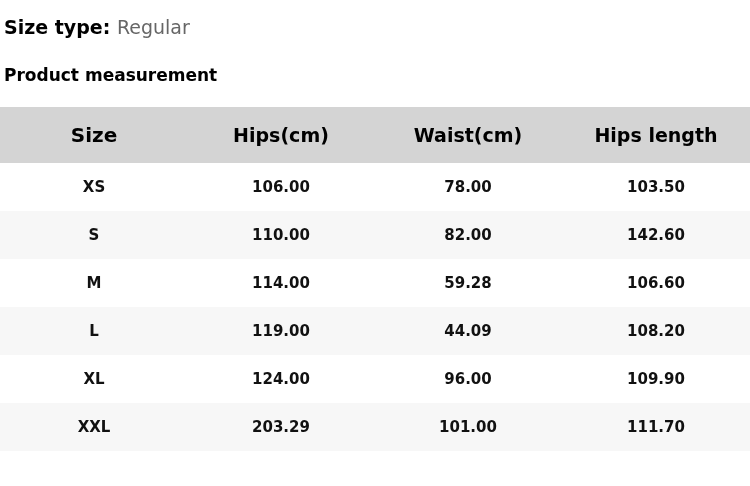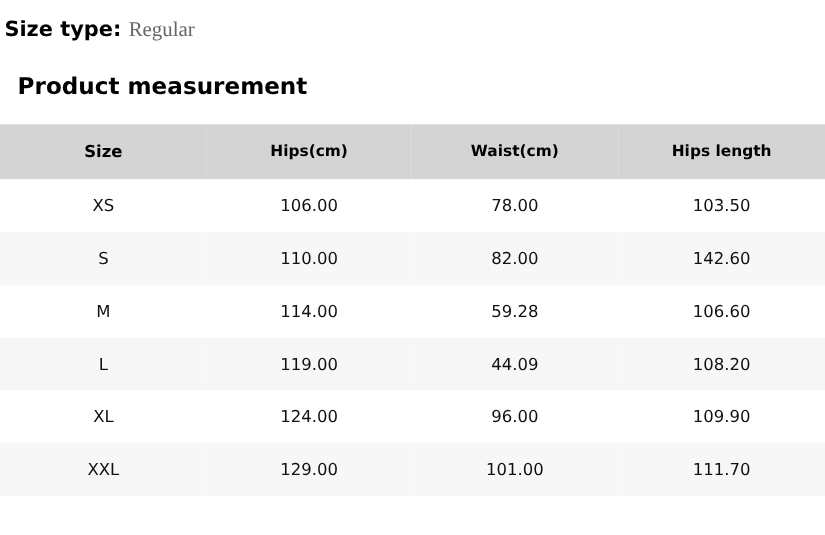--- a/index.html
+++ b/index.html
@@ -22,52 +22,50 @@
   }
   .size-type-line {
     font-size: 19px;
     font-weight: bold;
     padding: 16px 0 0 4px;
     line-height: 1.2;
   }
   .size-type-value {
     font-weight: normal;
     color: #666666;
-    font-family: Liberation Serif, serif;
   }
   .section-title {
-    font-size: 21px;
+    font-size: 17px;
     font-weight: bold;
     padding: 26px 0 0 4px;
     line-height: 1.2;
-    margin-left: 12px;
   }
   table.measure {
     width: 750px;
     border-collapse: collapse;
     margin-top: 22px;
     table-layout: fixed;
   }
   table.measure thead th {
     background: #d4d4d4;
-    font-size: 14px;
+    font-size: 19px;
     font-weight: bold;
     color: #000000;
     padding: 16px 0;
     text-align: center;
   }
   table.measure thead th.size-col {
-    font-size: 15px;
+    font-size: 20px;
   }
   table.measure tbody td {
     font-size: 15px;
     text-align: center;
     padding: 15px 0;
     color: #111111;
-    font-weight: normal;
+    font-weight: bold;
   }
   table.measure tbody tr.odd td {
     background: #ffffff;
   }
   table.measure tbody tr.even td {
     background: #f7f7f7;
   }
   col.c0 { width: 188px; }
   col.c1 { width: 186px; }
   col.c2 { width: 188px; }
@@ -126,20 +124,20 @@
         <td>108.20</td>
       </tr>
       <tr class="odd">
         <td>XL</td>
         <td>124.00</td>
         <td>96.00</td>
         <td>109.90</td>
       </tr>
       <tr class="even">
         <td>XXL</td>
-        <td>129.00</td>
+        <td>203.29</td>
         <td>101.00</td>
         <td>111.70</td>
       </tr>
     </tbody>
   </table>
 
 </div>
 
 </body></html>

